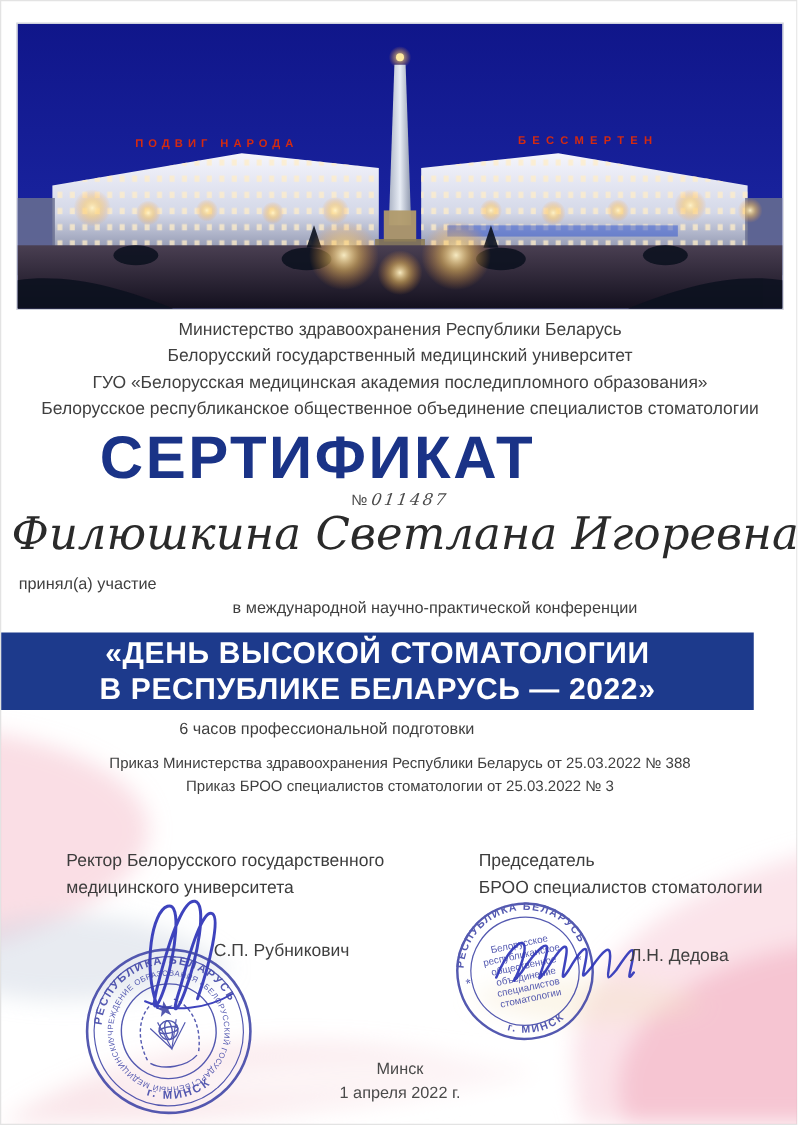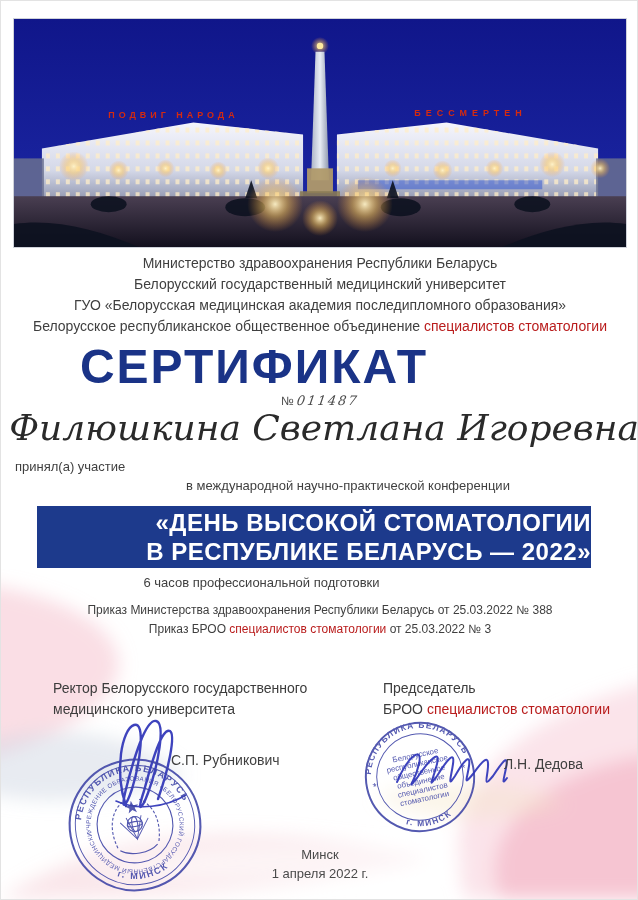--- a/index.html
+++ b/index.html
@@ -9,34 +9,34 @@
     font-family:"Liberation Sans",sans-serif;color:#3c3c3c;
     border:1px solid #e3e3e3;box-sizing:border-box;
   }
   
   .waves{position:absolute;left:0;bottom:0;width:638px;height:330px;}
   
   .photo{position:absolute;left:12px;top:17px;width:614px;height:230px;border:1px solid #cfd2da;box-sizing:border-box;}
   .photo svg{display:block;width:100%;height:100%;}
   
   .hdr{position:absolute;left:0;top:252px;width:638px;text-align:center;font-size:14px;line-height:21px;color:#3f3f3f;}
-  .orange{color:#b91c1c;text-align:right;}
+  .orange{color:#404040;text-align:right;}
   
   .title{position:absolute;left:0;top:338px;width:506px;text-align:center;
     font-size:48px;font-weight:700;letter-spacing:2px;color:#1a3387;}
   .certnum{position:absolute;left:0;top:392px;width:638px;text-align:center;font-size:12px;color:#4a4a4a;}
   .hand{font-family:"DejaVu Serif",serif;font-style:italic;display:inline-block;transform:skewX(-8deg);letter-spacing:2px;font-size:13px;}
   
   .recipient{position:absolute;left:0;top:406px;width:638px;text-align:right;
     font-family:"DejaVu Serif",serif;font-style:italic;font-size:36px;color:#2a2a2a;}
   .part1{position:absolute;left:14px;top:458px;width:638px;text-align:left;font-size:13px;color:#3f3f3f;}
   .part2{position:absolute;left:0;top:477px;width:638px;text-align:center;font-size:13px;color:#3f3f3f;padding-left:28px;}
   
-  .banner{position:absolute;left:0;top:505px;width:554px;height:62px;background:#1d3a8c;
-    display:flex;flex-direction:column;justify-content:center;text-align:right;margin-left:36px;}
+  .banner{position:absolute;left:0;top:505px;width:602px;height:62px;background:#1d3a8c;
+    display:flex;flex-direction:column;justify-content:center;text-align:center;}
   .banner div{color:#ffffff;font-size:24px;font-weight:700;line-height:29px;letter-spacing:.5px;}
   .hours{position:absolute;left:0;top:574px;width:521px;text-align:center;font-size:13px;color:#3f3f3f;}
   
   .orders{position:absolute;left:0;top:600px;width:638px;text-align:center;font-size:12px;line-height:19px;color:#3f3f3f;}
   
   .signarea{position:absolute;left:0;top:665px;width:638px;height:235px;}
   .role-left{position:absolute;left:52px;top:12px;font-size:14px;line-height:21px;}
   .role-right{position:absolute;left:370px;top:12px;font-size:14px;line-height:21px;margin-left:12px;}
   .name-left{position:absolute;left:170px;top:86px;font-size:14px;color:#3f3f3f;text-align:right;}
   .name-right{position:absolute;left:503px;top:90px;font-size:14px;color:#3f3f3f;}

